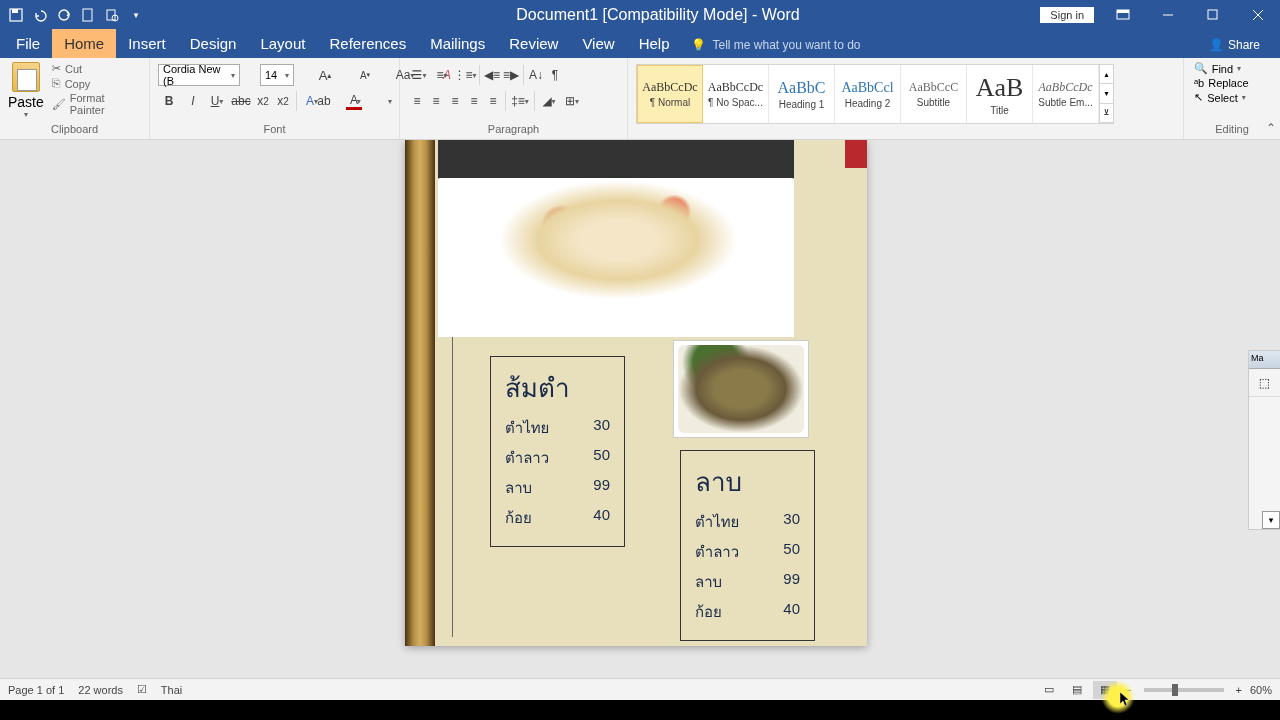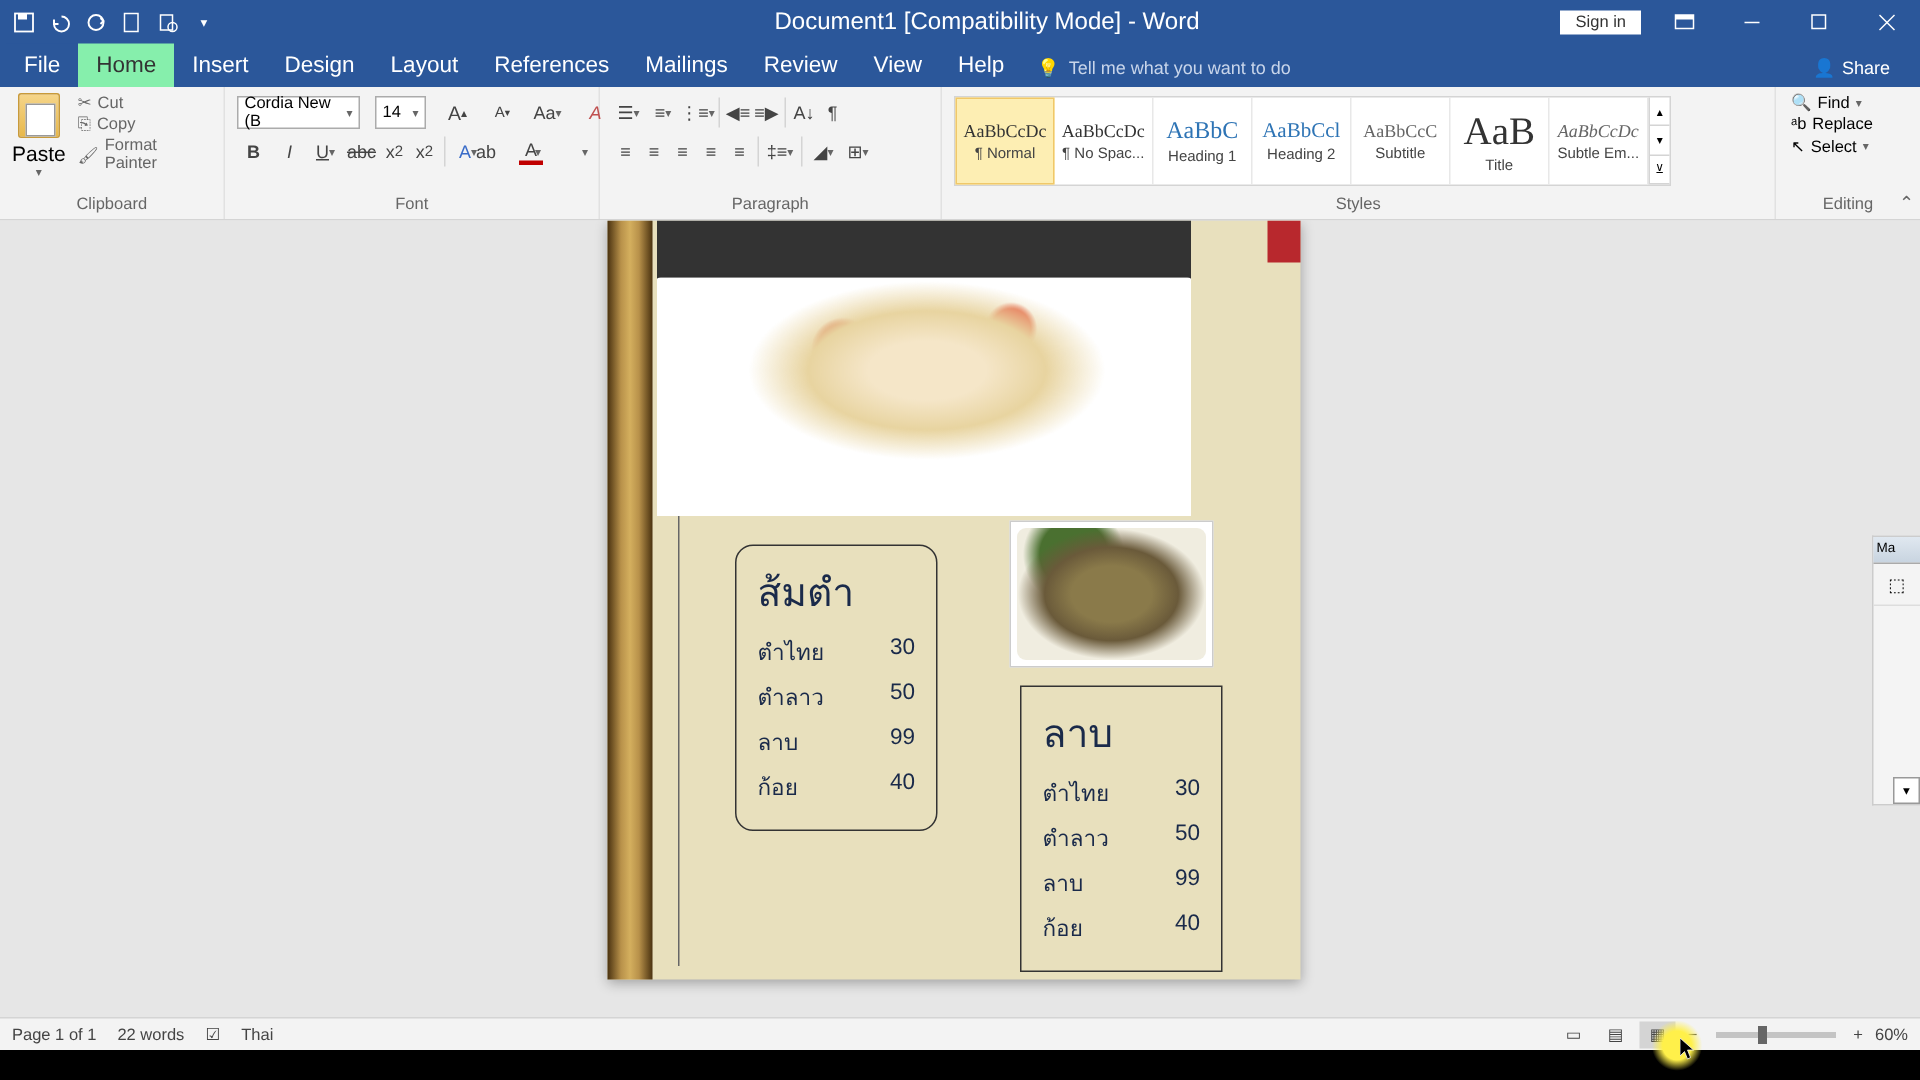--- a/index.html
+++ b/index.html
@@ -8,34 +8,34 @@
 .titlebar { background: #2b579a; height: 30px; display: flex; align-items: center; color: #fff; position: relative; }
 .titlebar-left { display: flex; align-items: center; padding-left: 8px; gap: 8px; }
 .titlebar-icon { width: 16px; height: 16px; display: flex; align-items: center; justify-content: center; }
 .titlebar-center { position: absolute; left: 50%; transform: translateX(-50%); font-size: 16px; padding-left: 36px; }
 .titlebar-right { position: absolute; right: 0; display: flex; align-items: center; gap: 0; }
 .signin-btn { background: #fff; color: #333; padding: 2px 10px; font-size: 11px; margin-right: 6px; }
 .wc { width: 45px; height: 30px; display: flex; align-items: center; justify-content: center; color: #fff; }
 .menubar { background: #2b579a; height: 28px; display: flex; align-items: flex-end; padding-left: 4px; position: relative; }
 .menu-item { padding: 6px 12px; color: #fff; font-size: 15px; cursor: pointer; }
 .menu-item.file { background: #2b579a; }
-.menu-item.active { background: #86efac; color: #333; }
+.menu-item.active { background: #fdba74; color: #333; }
 .tell-me { display: flex; align-items: center; gap: 6px; color: #c8d5ea; font-size: 12px; padding: 6px 10px; }
 .tell-me .bulb { color: #c8d5ea; }
 .share { position: absolute; right: 10px; color: #fff; display: flex; align-items: center; gap: 4px; padding: 6px 10px; }
 .ribbon { background: #f3f3f3; border-bottom: 1px solid #d4d4d4; display: flex; position: relative; }
 .rgroup { border-right: 1px solid #e1e1e1; padding: 2px 4px 2px 4px; display: flex; flex-direction: column; position: relative; }
 .rgroup-body { flex: 1; display: flex; align-items: flex-start; }
 .rgroup-label { text-align: center; font-size: 11px; color: #666; padding: 2px 0; position: relative; }
 .paste-btn { display: flex; flex-direction: column; align-items: center; padding: 2px 4px; }
 .paste-icon { width: 28px; height: 30px; background: linear-gradient(#f5d58a,#e8b84a); border: 1px solid #c89a3a; border-radius: 2px; position: relative; }
 .paste-icon::after { content: ''; position: absolute; top: 6px; left: 4px; width: 18px; height: 20px; background: #fff; border: 1px solid #999; }
 .clip-col { display: flex; flex-direction: column; gap: 2px; padding: 2px 4px; font-size: 11px; color: #666; }
 .clip-row { display: flex; align-items: center; gap: 4px; }
-.font-row1 { display: flex; align-items: center; gap: 10px; margin-bottom: 4px; }
+.font-row1 { display: flex; align-items: center; gap: 20px; margin-bottom: 4px; }
 .font-row2 { display: flex; align-items: center; gap: 2px; }
 .font-name { width: 82px; height: 22px; border: 1px solid #ababab; background: #fff; font-size: 11px; padding: 0 4px; display: flex; align-items: center; justify-content: space-between; }
 .font-size { width: 34px; height: 22px; border: 1px solid #ababab; background: #fff; font-size: 11px; padding: 0 4px; display: flex; align-items: center; justify-content: space-between; }
 .dd-arrow { font-size: 8px; color: #666; }
 .rbt { width: 22px; height: 22px; display: flex; align-items: center; justify-content: center; color: #444; font-size: 12px; }
 .rbt.small { width: 18px; }
 .sep { width: 1px; height: 20px; background: #d4d4d4; margin: 0 2px; }
 .color-btn { display: flex; align-items: center; width: 28px; gap: 26px; }
 .color-under { width: 16px; height: 3px; }
 .para-row { display: flex; align-items: center; gap: 1px; margin-bottom: 4px; }
@@ -51,21 +51,21 @@
 .collapse-ribbon { position: absolute; right: 4px; bottom: 4px; color: #666; }
 .doc-area { flex: 1; background: #e6e6e6; position: relative; overflow: hidden; }
 .page { position: absolute; left: 405px; top: 0; width: 462px; height: 506px; background: #e8e0bd; box-shadow: 0 2px 8px rgba(0,0,0,0.3); }
 .page-goldstrip { position: absolute; left: 0; top: 0; width: 30px; height: 100%; background: linear-gradient(90deg, #4a3210 0%, #b8914a 30%, #d4af5e 50%, #b8914a 70%, #4a3210 100%); }
 .red-block { position: absolute; right: 0; top: 0; width: 22px; height: 28px; background: #b8282d; }
 .hero-img { position: absolute; left: 33px; top: 0; width: 356px; height: 197px; background: #333; overflow: hidden; }
 .plate { position: absolute; left: -20px; top: 20px; width: 396px; height: 200px; background: #fff; transform: perspective(400px) rotateX(25deg); border-radius: 4px; box-shadow: 0 4px 10px rgba(0,0,0,0.4); }
 .noodles { position: absolute; left: 40px; top: 30px; width: 280px; height: 140px; background: radial-gradient(ellipse, #f5e6c8 20%, #e8d4a0 40%, transparent 60%), radial-gradient(circle at 30% 40%, #d84530 8%, transparent 10%), radial-gradient(circle at 60% 50%, #7a9640 6%, transparent 8%), radial-gradient(circle at 70% 30%, #e85540 6%, transparent 8%); border-radius: 50%; }
 .vline { position: absolute; left: 47px; top: 197px; width: 1px; height: 300px; background: #666; }
 .menu-box { position: absolute; border: 1.5px solid #333; padding: 10px 14px; font-family: 'Cordia New', Tahoma, sans-serif; }
-.box1 { left: 85px; top: 216px; width: 135px; border-radius: 12px; }
+.box1 { left: 85px; top: 216px; width: 135px; }
 .menu-title { font-size: 26px; color: #1a2a4a; margin-bottom: 8px; }
 .menu-row { display: flex; justify-content: space-between; font-size: 15px; color: #1a2a4a; margin: 6px 0; }
 .img2 { position: absolute; left: 268px; top: 200px; width: 136px; height: 98px; background: #fff; border: 1px solid #ccc; padding: 4px; }
 .img2-inner { width: 100%; height: 100%; background: radial-gradient(ellipse at center, #8a7a4a 30%, #6a5a3a 50%, transparent 70%), radial-gradient(circle at 30% 20%, #4a7030 20%, transparent 30%), #f0ede0; border-radius: 6px; }
 .box2 { left: 275px; top: 310px; width: 135px; }
 .side-panel { position: absolute; right: 0; top: 210px; width: 32px; height: 180px; background: #f4f4f4; border: 1px solid #ccc; border-right: none; }
 .side-top { height: 18px; background: linear-gradient(#e0e8f0,#c8d4e0); border-bottom: 1px solid #aaa; font-size: 9px; padding: 2px; overflow: hidden; }
 .side-btn { height: 28px; border-bottom: 1px solid #ddd; display: flex; align-items: center; justify-content: center; }
 .side-arrow { position: absolute; bottom: 0; right: 0; width: 18px; height: 18px; background: #fff; border: 1px solid #999; display: flex; align-items: center; justify-content: center; font-size: 9px; }
 .statusbar { height: 22px; background: #f3f3f3; border-top: 1px solid #d4d4d4; display: flex; align-items: center; font-size: 11px; color: #444; padding: 0 8px; }
@@ -303,21 +303,20 @@
               <div class="style-prev" style="font-size:12px;font-style:italic;color:#666;">AaBbCcDc</div>
               <div class="style-name">Subtle Em...</div>
             </div>
           <div class="style-spin">
             <div>▴</div>
             <div>▾</div>
             <div>⊻</div>
           </div>
         </div>
       </div>
-      <div class="rgroup-label">Styles</div>
     </div>
 
     <div class="rgroup" style="width:96px;border-right:none;">
       <div class="rgroup-body">
         <div class="edit-col">
           <div class="edit-row">
               <span>🔍</span>
               <span>Find</span>
               <span class="dd-arrow">▾</span>
             </div>

